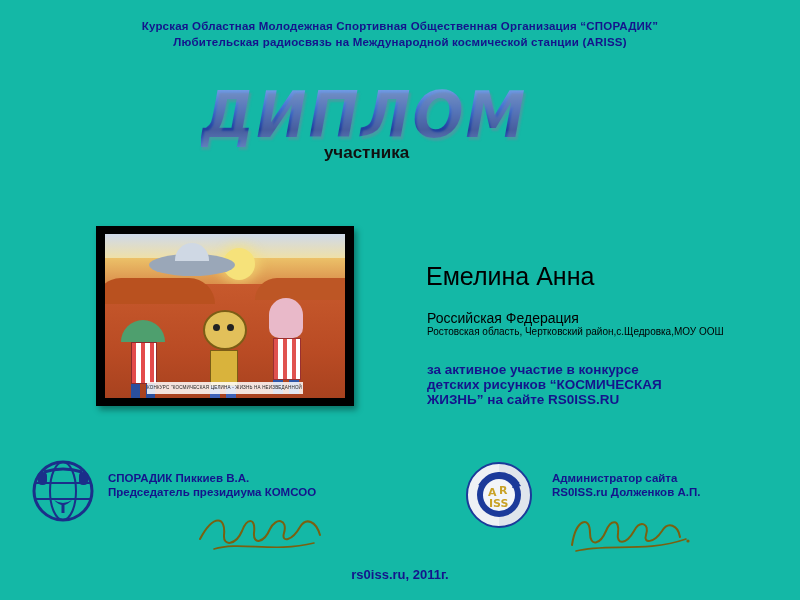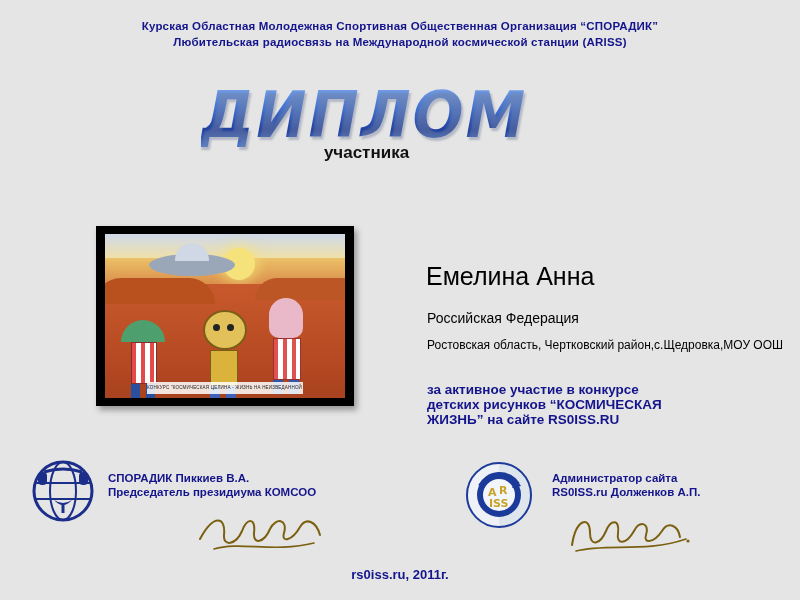--- a/index.html
+++ b/index.html
@@ -10,21 +10,21 @@
     width: 800px;
     height: 600px;
     background: #ffffff;
     font-family: "Liberation Sans", sans-serif;
     overflow: hidden;
   }
   .page {
     position: relative;
     width: 800px;
     height: 600px;
-    background: #e5e5e5;
+    background: #14b8a6;
   }
 
   
   .header {
     position: absolute;
     top: 18px;
     left: 0;
     width: 800px;
     text-align: center;
     color: #14148c;
@@ -206,34 +206,33 @@
   .country {
     position: absolute;
     left: 427px;
     top: 310px;
     font-size: 14px;
     color: #000000;
   }
   .address {
     position: absolute;
     left: 427px;
-    top: 338px;
-    font-size: 12px;
+    top: 326px;
+    font-size: 10px;
     color: #000000;
   }
   .reason {
     position: absolute;
     left: 427px;
     top: 362px;
     width: 330px;
     font-size: 13.5px;
     font-weight: bold;
     color: #14148c;
     line-height: 15px;
-    margin-top: 20px;
   }
 
   
   .sig-left-logo {
     position: absolute;
     left: 32px;
     top: 460px;
     width: 62px;
     height: 62px;
   }

